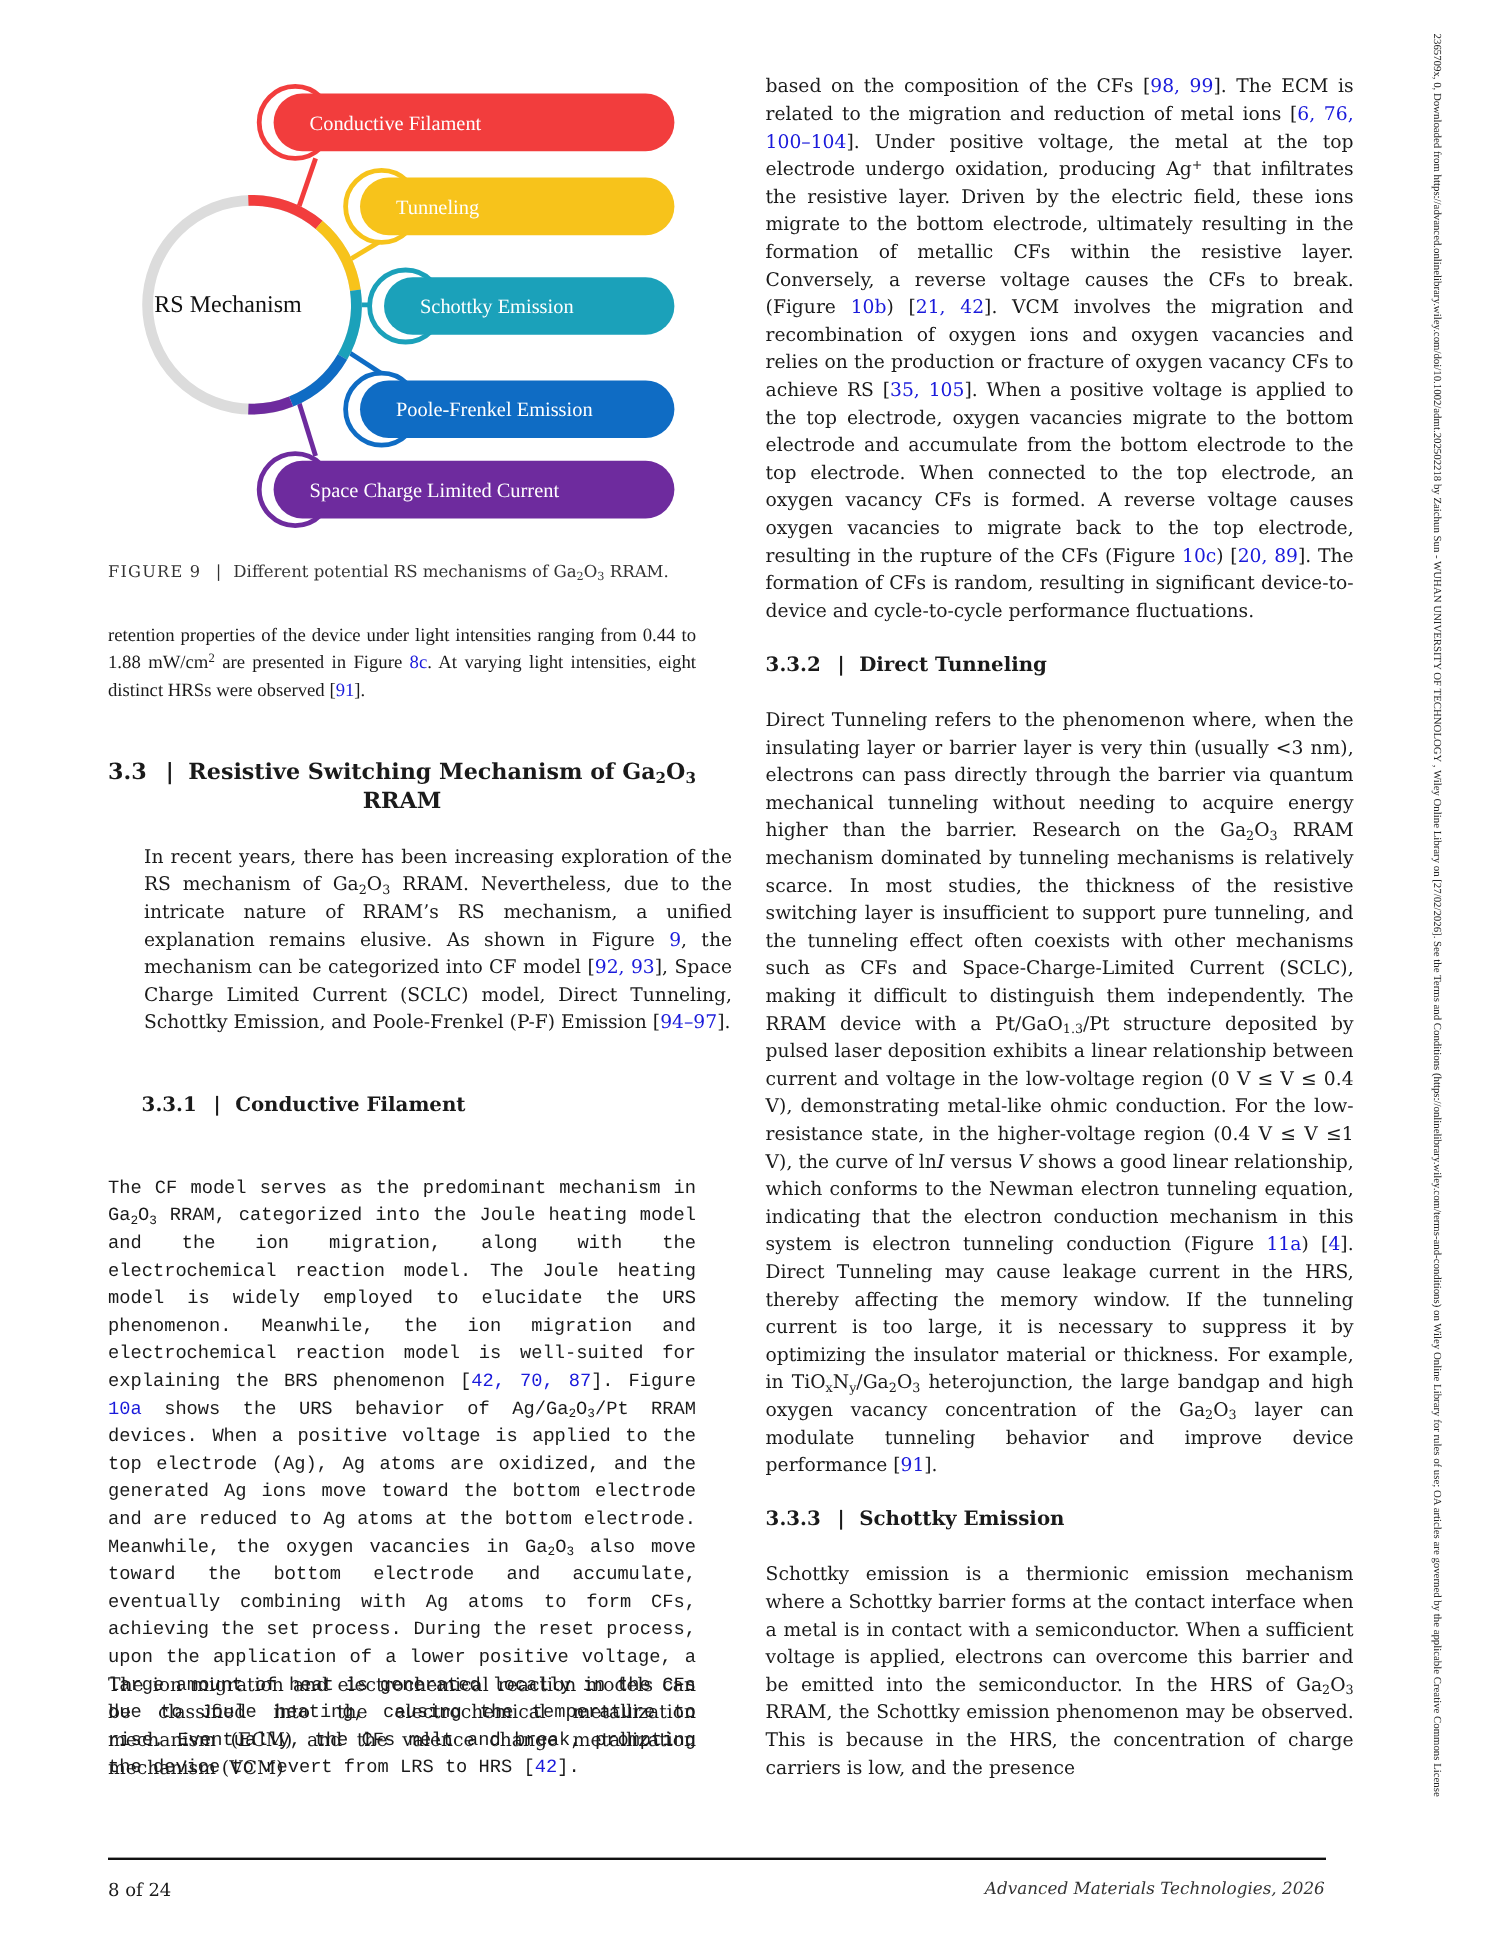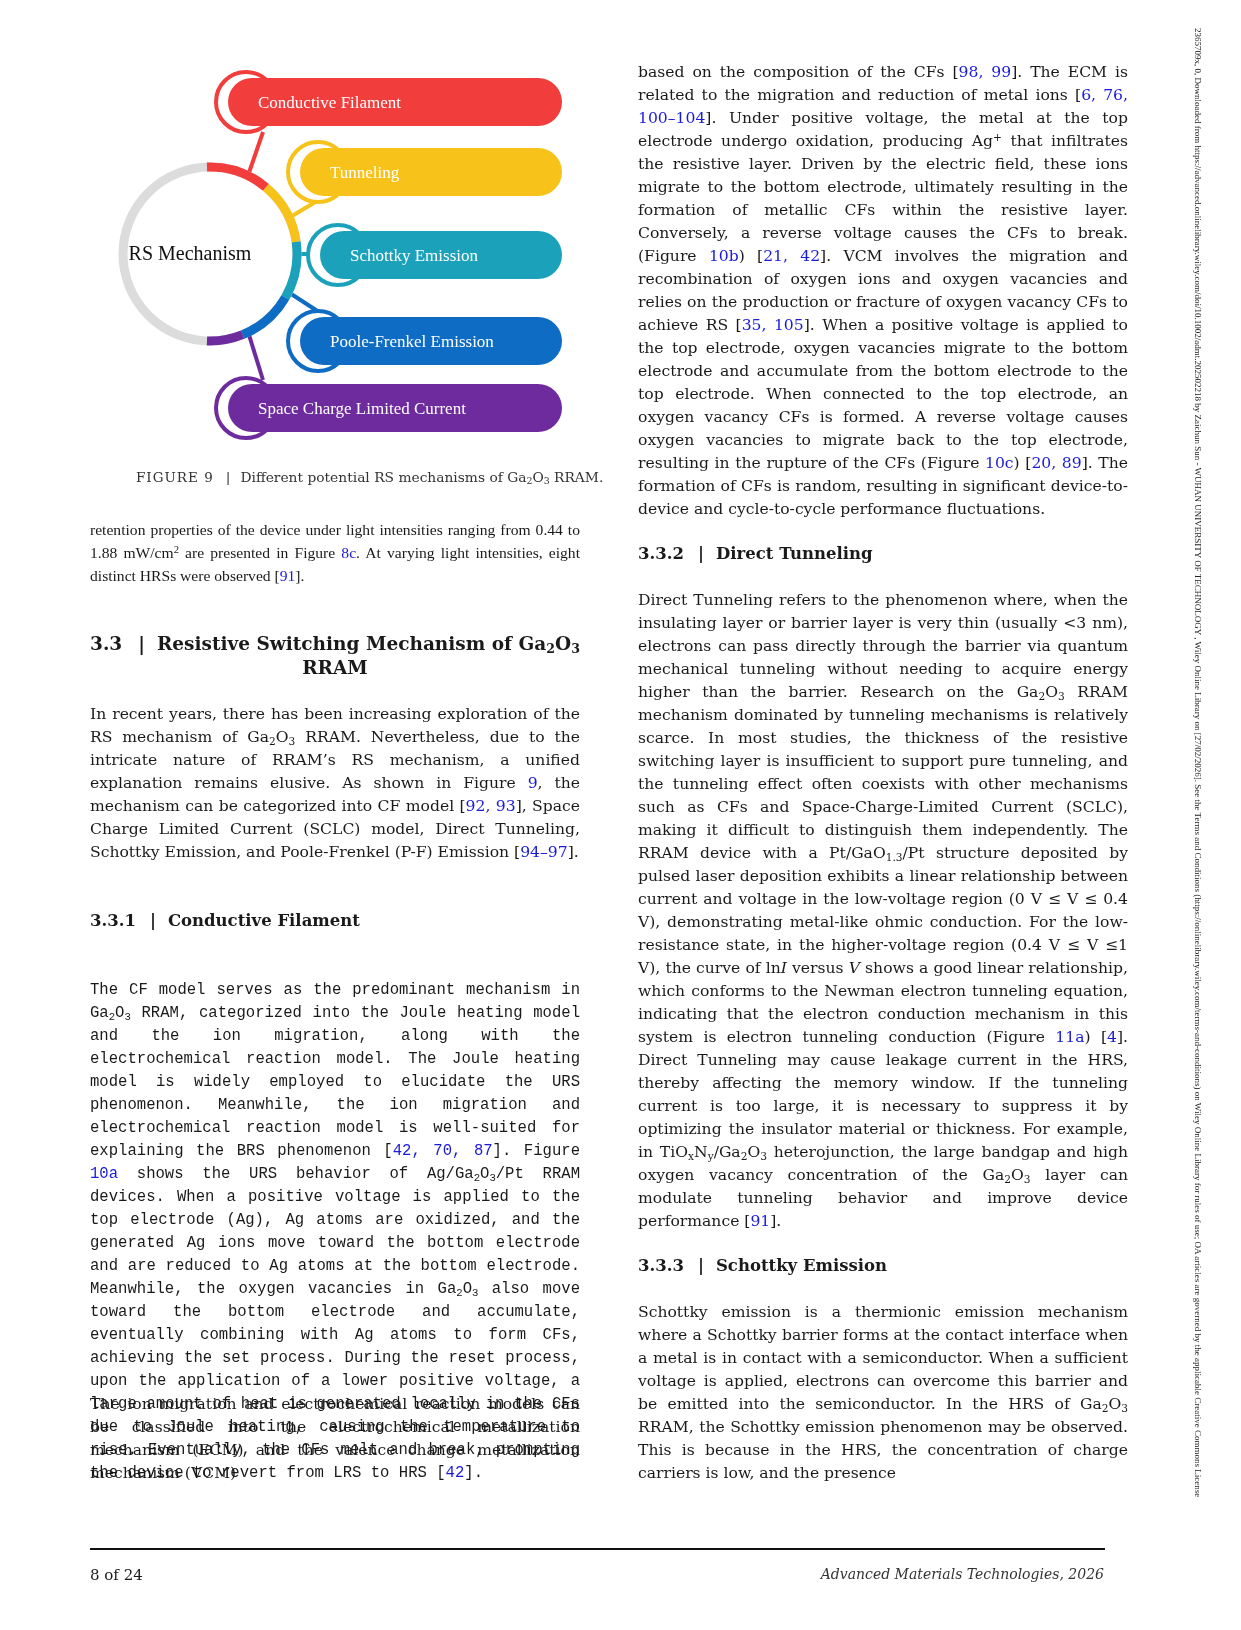--- a/index.html
+++ b/index.html
@@ -9,21 +9,21 @@
   .col p { margin:0; }
   .left { left:90px; width:490px; }
   .right { left:614px; width:490px;margin-left:24px; }
   a.ref { color:#1a1adb; text-decoration:none; }
   .h2 { font-weight:bold; font-size:18.5px; line-height:24px; text-align:center; }
   .h3 { font-weight:bold; font-size:16.5px; line-height:22px; text-align:left; }
   .sep { display:inline-block; margin:0 12px 0 16px; }
   .sep3 { display:inline-block; margin:0 12px 0 14px; }
   sub { font-size:0.68em; line-height:0; vertical-align:-0.25em; }
   sup { font-size:0.68em; line-height:0; vertical-align:0.5em; }
-  .caption { position:absolute; left:90px; top:467px; width:490px; font-size:13.8px; line-height:20px; color:#333;margin-left:46px; }
+  .caption { position:absolute; left:90px; top:467px; width:490px; font-size:13.8px; line-height:20px; color:#333; }
   .caption .lab { letter-spacing:1px; font-size:13.5px; }
   .caption .bar { margin:0 10px 0 12px; }
   .footer-rule { position:absolute; left:90px; top:1548px; width:1015px; height:2px; background:#111; }
   .footer-left { position:absolute; left:90px; top:1566px; font-size:15px; }
   .footer-right { position:absolute; right:137px; top:1566px; font-size:14px; font-style:italic; color:#333; }
   .sidebar { position:absolute; left:1188px; top:32px; width:16px; height:1580px; }
   .sidebar span { position:absolute; left:-780px; top:780px; width:1580px; transform:rotate(90deg);
     transform-origin:center; font-size:9px; line-height:12px; white-space:nowrap; color:#222;
     font-family:"Liberation Serif", serif; text-align:left; }
   #fig9 { position:absolute; left:100px; top:62px; }
@@ -84,25 +84,25 @@
 </div>
 
 <div class="col left" style="top:518px;font-family:Liberation Serif, serif;">
   <p><span>retention properties of the device under light intensities ranging from 0.44 to 1.88 mW/cm</span><sup>2</sup><span> are presented in Figure </span><a class="ref">8c</a><span>. At varying light intensities, eight distinct HRSs were observed [</span><a class="ref">91</a><span>].</span></p>
 </div>
 
 <div class="col left h2" style="top:632px;">
   <span>3.3</span><span class="sep">|</span><span>Resistive Switching Mechanism of Ga</span><sub>2</sub><span>O</span><sub>3</sub><span> RRAM</span>
 </div>
 
-<div class="col left" style="top:703px;">
+<div class="col left" style="top:703px;margin-left:30px;">
   <p><span>In recent years, there has been increasing exploration of the RS mechanism of Ga</span><sub>2</sub><span>O</span><sub>3</sub><span> RRAM. Nevertheless, due to the intricate nature of RRAM’s RS mechanism, a unified explanation remains elusive. As shown in Figure </span><a class="ref">9</a><span>, the mechanism can be categorized into CF model [</span><a class="ref">92, 93</a><span>], Space Charge Limited Current (SCLC) model, Direct Tunneling, Schottky Emission, and Poole-Frenkel (P-F) Emission [</span><a class="ref">94–97</a><span>].</span></p>
 </div>
 
-<div class="col left h3" style="top:910px;">
+<div class="col left h3" style="top:910px;margin-left:28px;">
   <span>3.3.1</span><span class="sep3">|</span><span>Conductive Filament</span>
 </div>
 
 <div class="col left" style="top:979px;font-family:Liberation Mono, monospace;">
   <p><span>The CF model serves as the predominant mechanism in Ga</span><sub>2</sub><span>O</span><sub>3</sub><span> RRAM, categorized into the Joule heating model and the ion migration, along with the electrochemical reaction model. The Joule heating model is widely employed to elucidate the URS phenomenon. Meanwhile, the ion migration and electrochemical reaction model is well-suited for explaining the BRS phenomenon [</span><a class="ref">42, 70, 87</a><span>]. Figure </span><a class="ref">10a</a><span> shows the URS behavior of Ag/Ga</span><sub>2</sub><span>O</span><sub>3</sub><span>/Pt RRAM devices. When a positive voltage is applied to the top electrode (Ag), Ag atoms are oxidized, and the generated Ag ions move toward the bottom electrode and are reduced to Ag atoms at the bottom electrode. Meanwhile, the oxygen vacancies in Ga</span><sub>2</sub><span>O</span><sub>3</sub><span> also move toward the bottom electrode and accumulate, eventually combining with Ag atoms to form CFs, achieving the set process. During the reset process, upon the application of a lower positive voltage, a large amount of heat is generated locally in the CFs due to Joule heating, causing the temperature to rise. Eventually, the CFs melt and break, prompting the device to revert from LRS to HRS [</span><a class="ref">42</a><span>].</span></p>
 </div>
 
 <div class="col left" style="top:1393px;">
   <p>The ion migration and electrochemical reaction models can be classified into the electrochemical metallization mechanism (ECM) and the valence change metallization mechanism (VCM)</p>
 </div>

